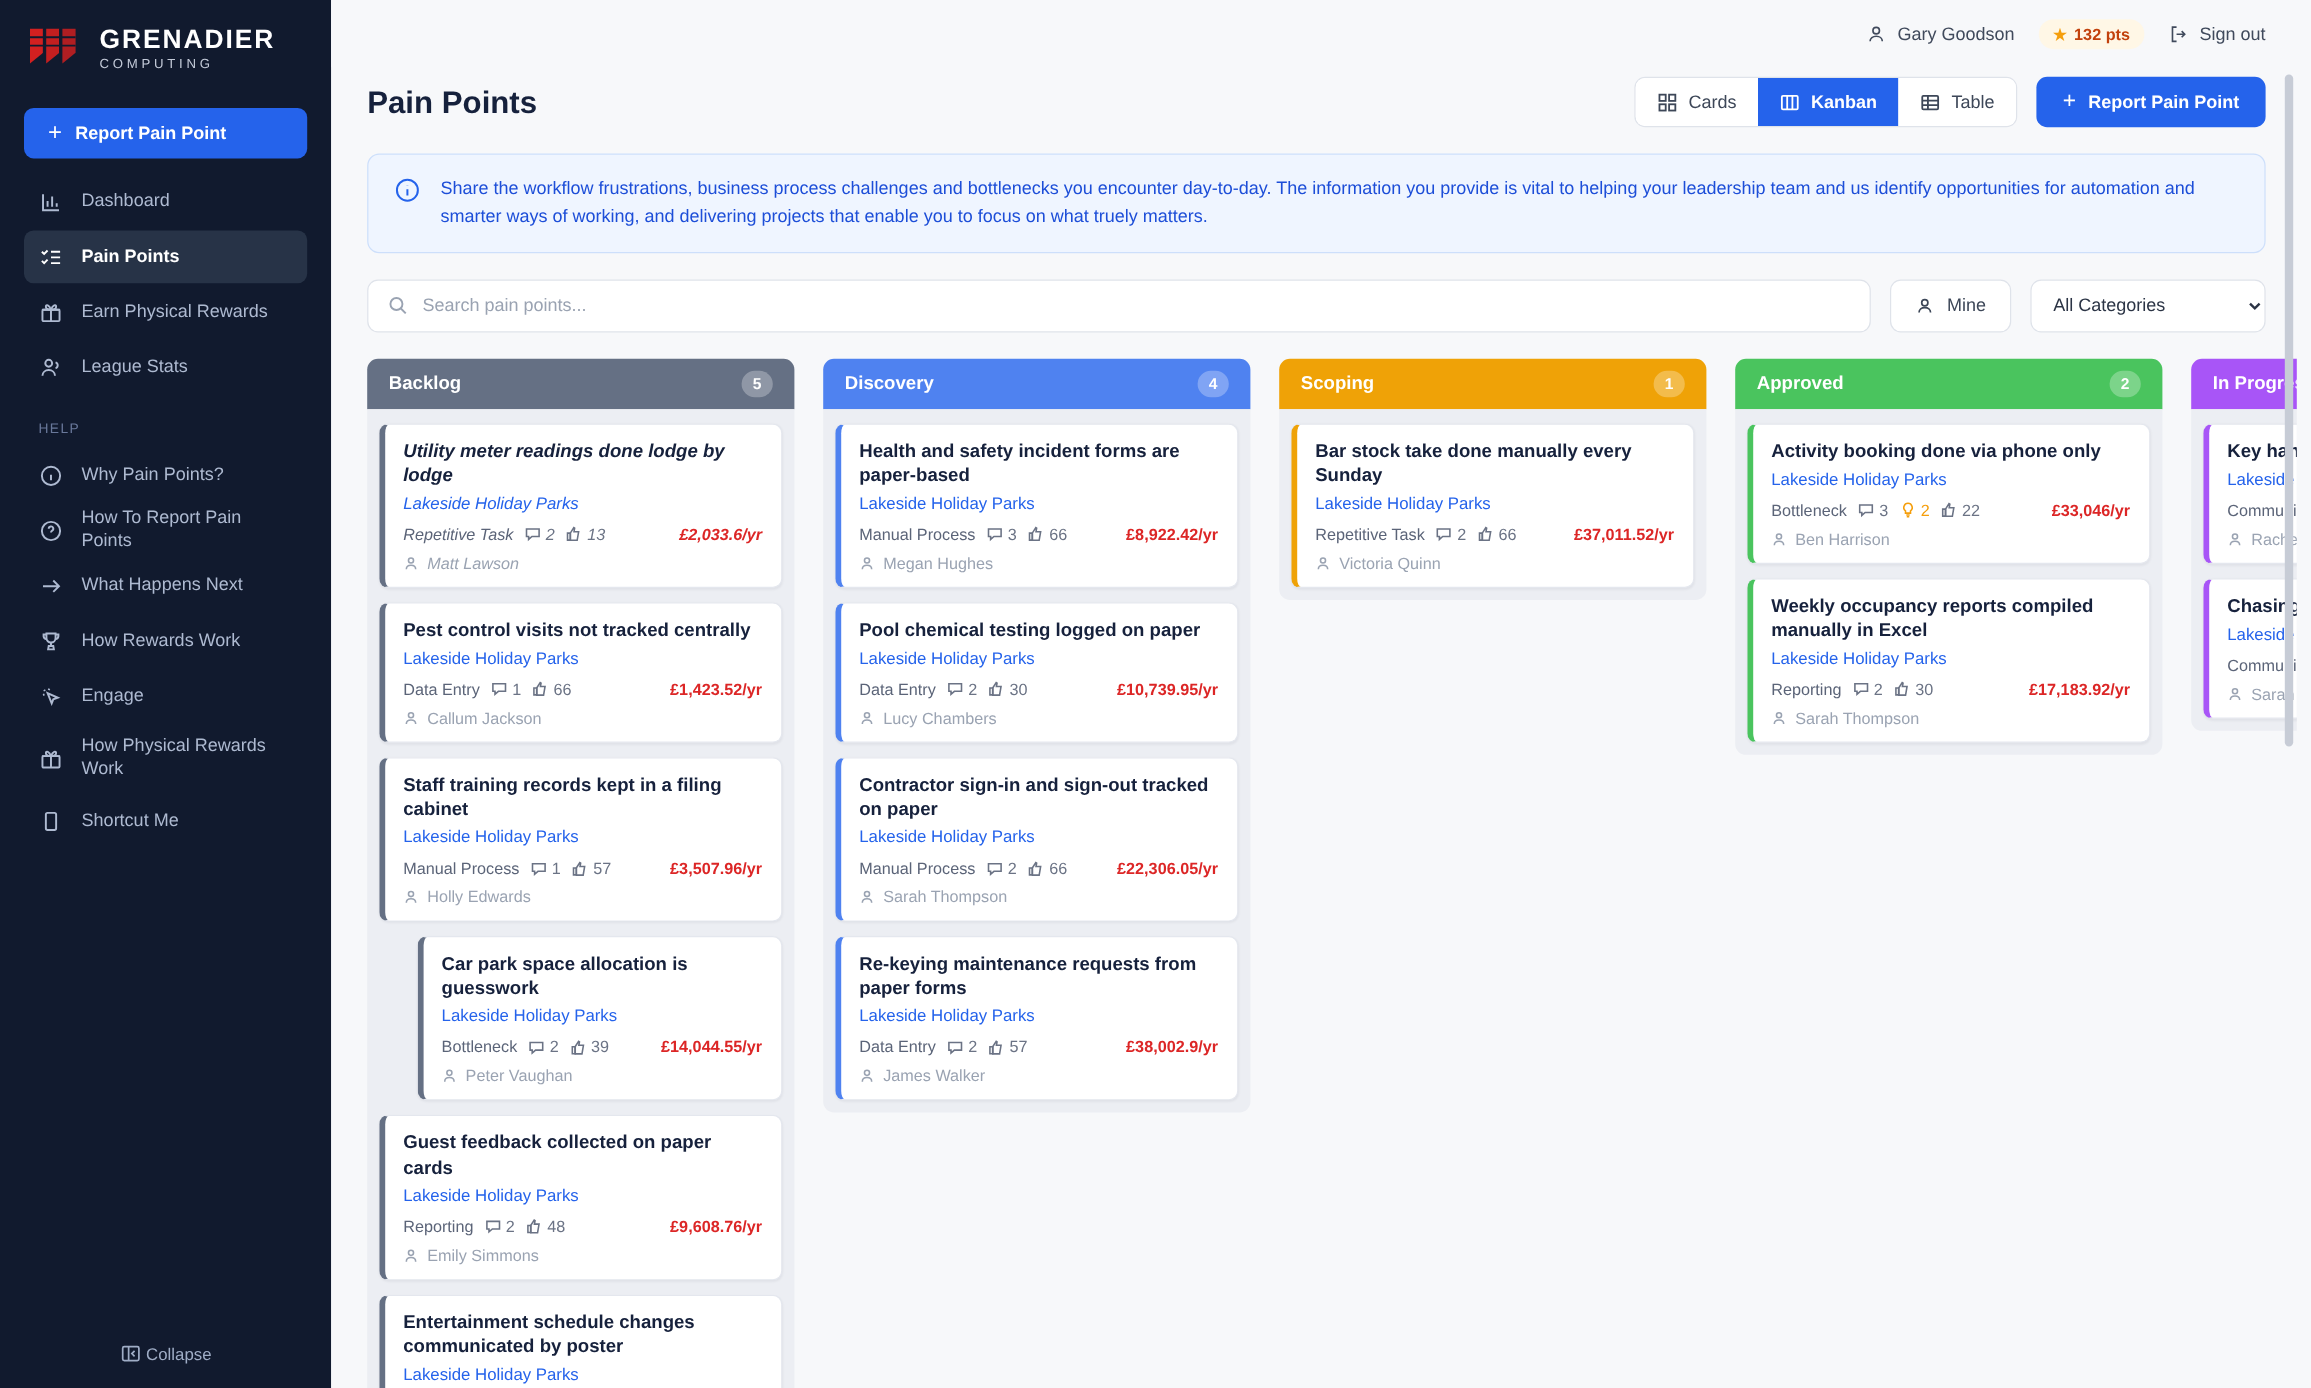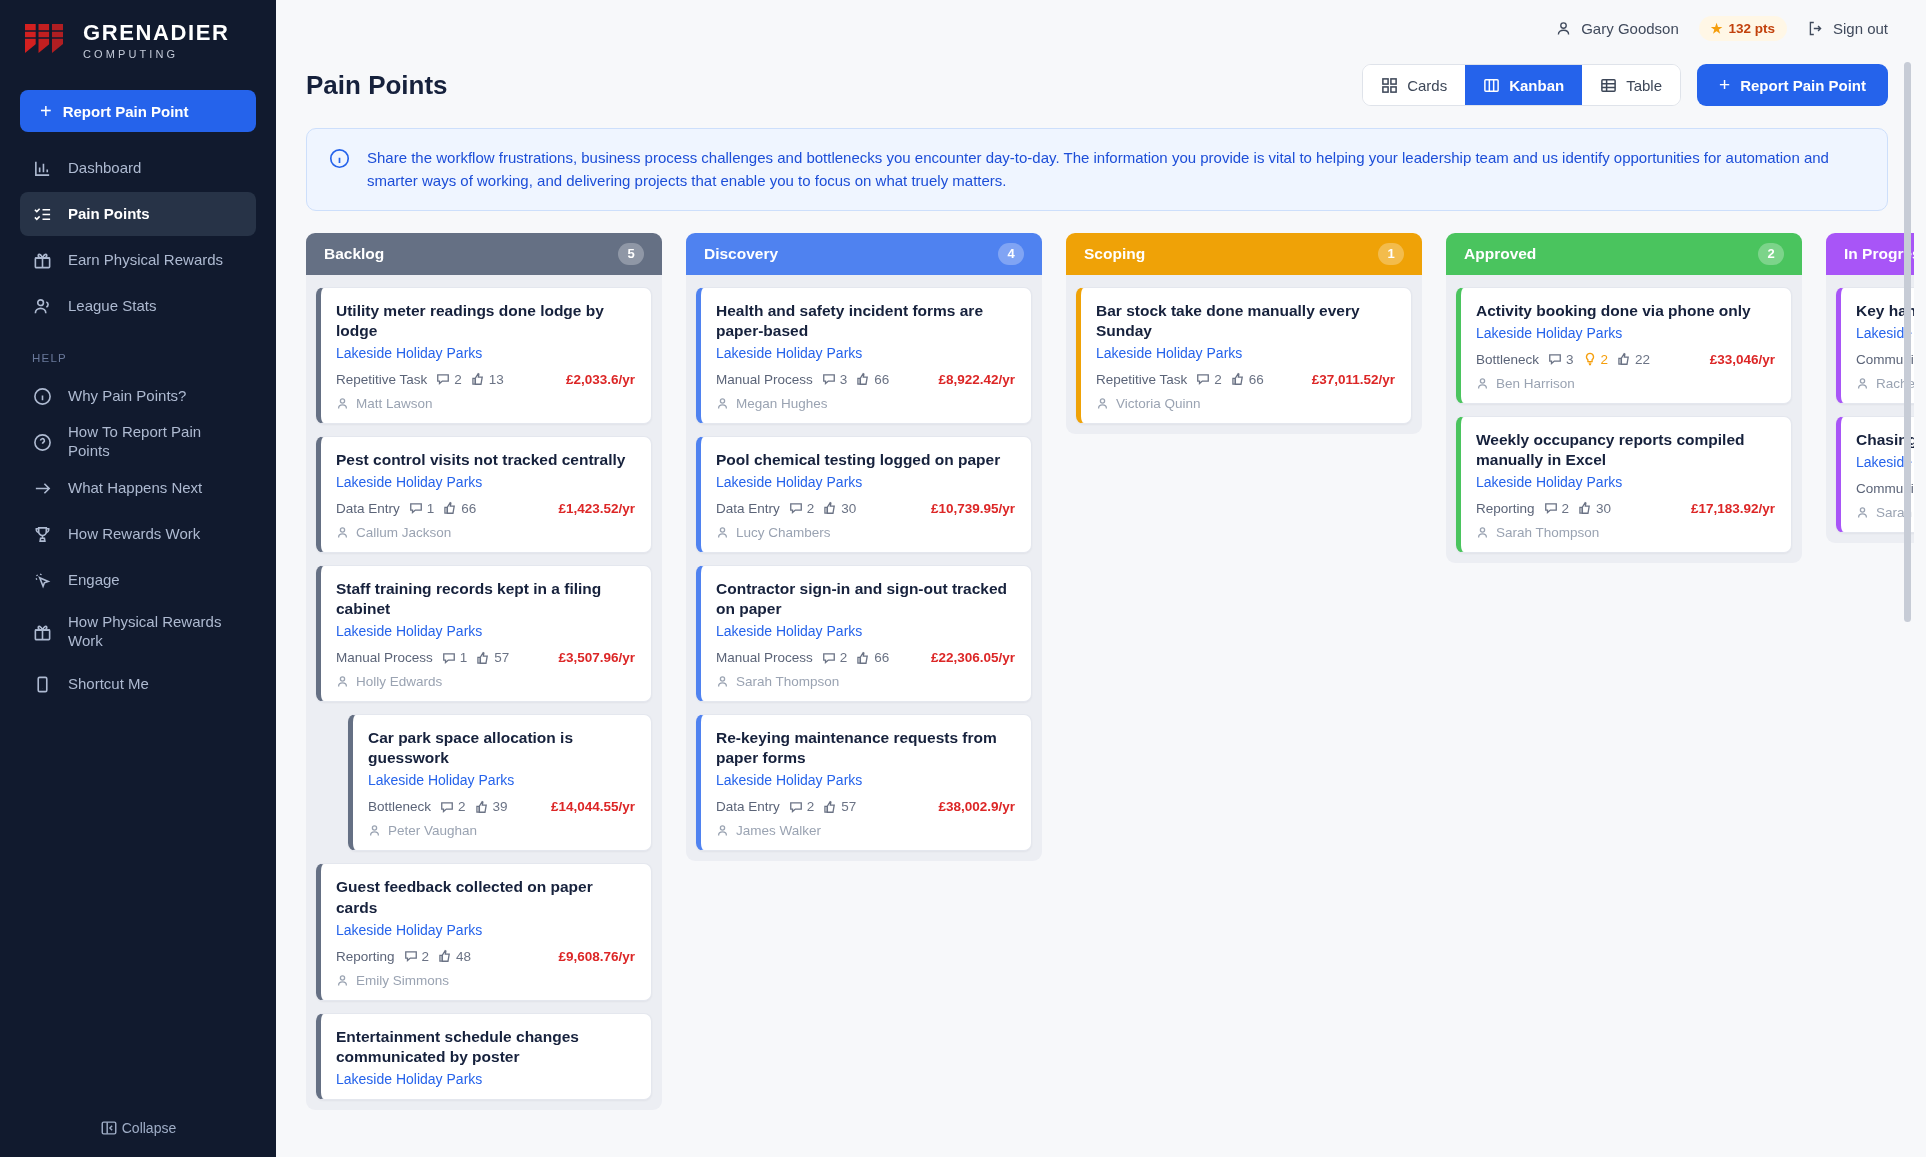--- a/index.html
+++ b/index.html
@@ -386,29 +386,48 @@
     <div class="banner">
       <div class="banner-icon">
         <svg viewBox="0 0 20 20">
             <circle cx="10" cy="10" r="8.3"></circle>
             <path d="M10 9.2v5M10 6.1v.1"></path>
           </svg>
       </div>
       <div class="banner-text">Share the workflow frustrations, business process challenges and bottlenecks you encounter day-to-day. The information you provide is vital to helping your leadership team and us identify opportunities for automation and smarter ways of working, and delivering projects that enable you to focus on what truely matters.</div>
     </div>
 
+    <div class="filters">
+      <div class="search-wrap">
+        <svg viewBox="0 0 18 18">
+            <circle cx="7.8" cy="7.8" r="5.3"></circle>
+            <path d="M11.7 11.7L16 16"></path>
+          </svg>
+        <input type="text" placeholder="Search pain points..." style="">
+      </div>
+      <button class="mine-btn">
+        <svg viewBox="0 0 18 18">
+            <circle cx="9" cy="6" r="2.9"></circle>
+            <path d="M3.6 15.2c0-2.9 2.4-4.6 5.4-4.6s5.4 1.7 5.4 4.6"></path>
+          </svg>
+        <span>Mine</span>
+      </button>
+      <select class="cat-select">
+        <option>All Categories</option>
+      </select>
+    </div>
 
     <div class="board" id="board">
         <div class="column">
           <div class="col-head" style="background: rgb(101, 112, 132);">
             <span class="col-title">Backlog</span>
             <span class="col-count">5</span>
           </div>
           <div class="col-body">
-            <div class="card" style="border-left-color: rgb(101, 112, 132);">
+            <div class="card" style="border-left-color: rgb(101, 112, 132); font-style: italic;">
               <div class="card-title">Utility meter readings done lodge by lodge</div>
               <div class="card-org">Lakeside Holiday Parks</div>
               <div class="card-meta">
                 <div class="meta-left">
                   <span class="meta-cat">Repetitive Task</span>
                   <span class="meta-stat">
                     <svg viewBox="0 0 16 16">
                       <path d="M2 3.2h12v7.2H7.2L4 13.2v-2.8H2z"></path>
                     </svg>
                     <span>2</span>

